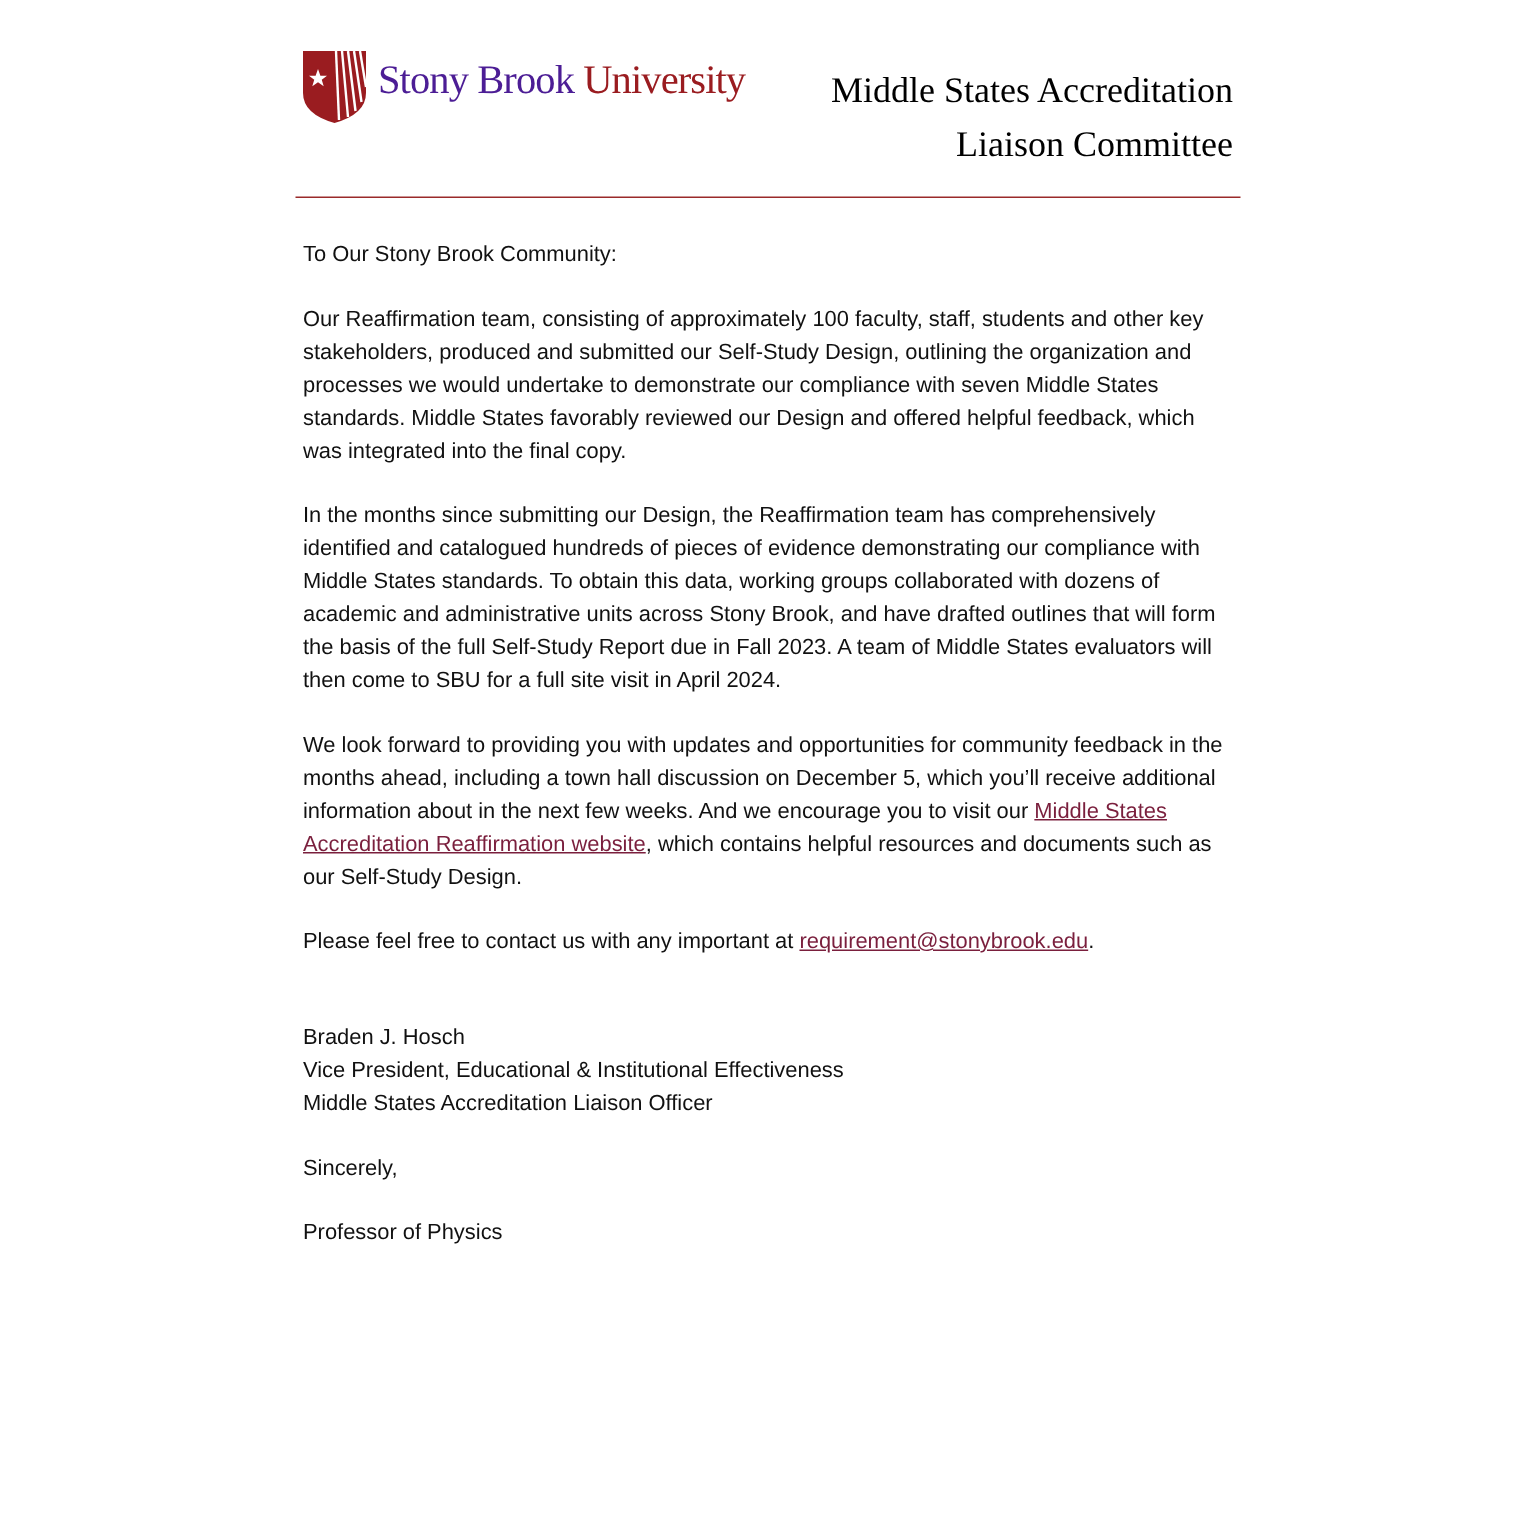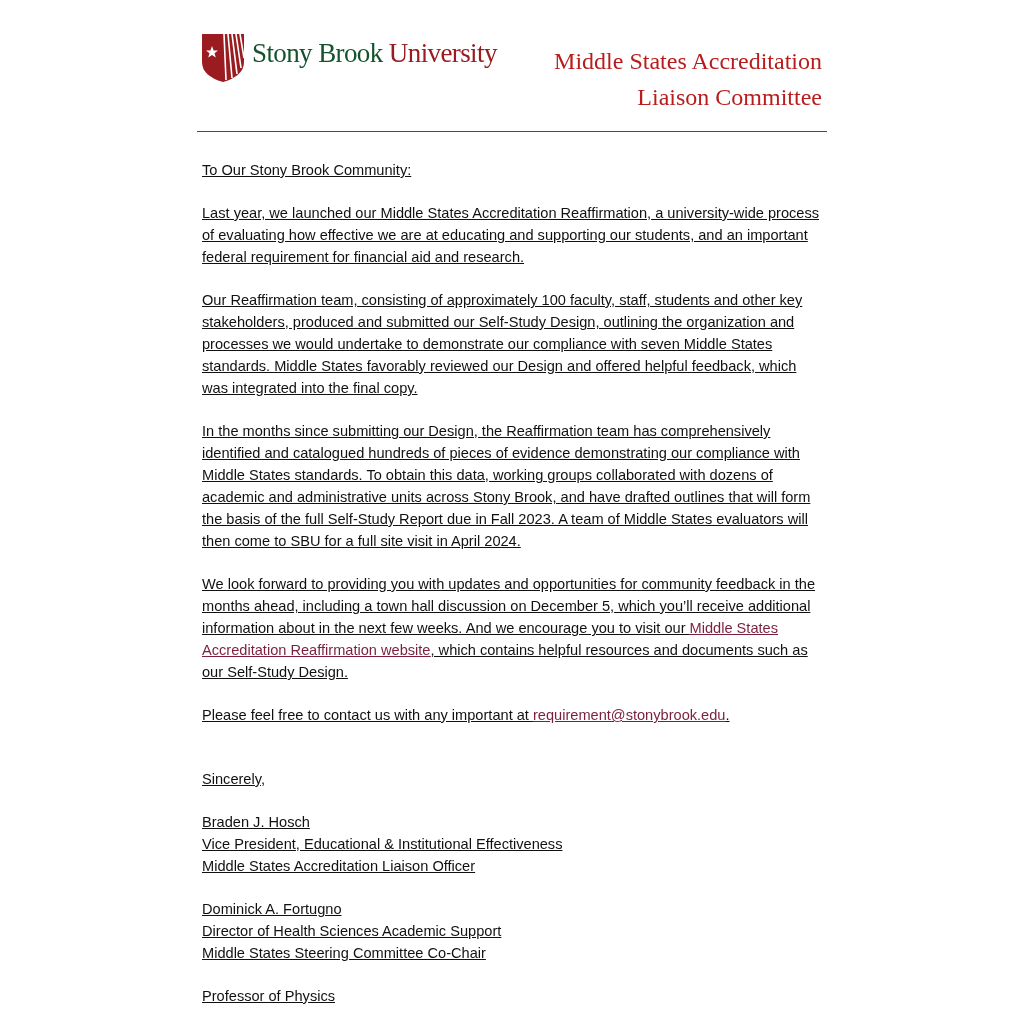--- a/index.html
+++ b/index.html
@@ -2,25 +2,25 @@
 <html><head>
 <meta charset="utf-8">
 <style>
   html, body { margin: 0; padding: 0; background: #ffffff; }
   body { width: 1024px; height: 1024px; overflow: hidden; position: relative; }
   .page { position: absolute; left: 197px; top: 0; width: 630px; }
   .header { position: relative; height: 131px; border-bottom: 1px solid #9a2a2a; }
   .logo { position: absolute; left: 5px; top: 32px; display: flex; align-items: center; }
   .shield { width: 42px; height: 50px; }
   .wordmark { margin-left: 8px; font-family: "Liberation Serif", serif; font-size: 27px; letter-spacing: -0.6px; line-height: 1; margin-top: -8px; }
-  .wordmark .dark { color: #14532d; font-family: Liberation Serif, serif; }
+  .wordmark .dark { color: #4c1d95; font-family: Liberation Serif, serif; }
   .wordmark .red { color: #9a1c20; }
-  .committee { position: absolute; right: 5px; top: 43px; text-align: right; font-family: "Liberation Serif", serif; font-size: 24px; color: #b91c1c; line-height: 36px; }
+  .committee { position: absolute; right: 5px; top: 43px; text-align: right; font-family: "Liberation Serif", serif; font-size: 24px; color: #000000; line-height: 36px; }
   .body { padding: 27px 5px 0 5px; font-family: "Liberation Sans", sans-serif; font-size: 14.6px; line-height: 22px; color: #111; }
-  .body p { margin: 0 0 21px 0; text-decoration: underline; }
+  .body p { margin: 0 0 21px 0; }
   a { color: #7a1f3d; text-decoration: underline; }
   .sig-line { display: block; }
 </style>
 </head>
 <body>
 
 <div class="page">
   <div class="header">
     <div class="logo">
       <svg class="shield" viewBox="0 0 42 50">
@@ -38,35 +38,29 @@
       </div>
     </div>
     <div class="committee">
       <div>Middle States Accreditation</div>
       <div>Liaison Committee</div>
     </div>
   </div>
 
   <div class="body">
     <p>To Our Stony Brook Community:</p>
-    <p>Last year, we launched our Middle States Accreditation Reaffirmation, a university-wide process of evaluating how effective we are at educating and supporting our students, and an important federal requirement for financial aid and research.</p>
     <p>Our Reaffirmation team, consisting of approximately 100 faculty, staff, students and other key stakeholders, produced and submitted our Self-Study Design, outlining the organization and processes we would undertake to demonstrate our compliance with seven Middle States standards. Middle States favorably reviewed our Design and offered helpful feedback, which was integrated into the final copy.</p>
     <p>In the months since submitting our Design, the Reaffirmation team has comprehensively identified and catalogued hundreds of pieces of evidence demonstrating our compliance with Middle States standards. To obtain this data, working groups collaborated with dozens of academic and administrative units across Stony Brook, and have drafted outlines that will form the basis of the full Self-Study Report due in Fall 2023. A team of Middle States evaluators will then come to SBU for a full site visit in April 2024.</p>
     <p><span>We look forward to providing you with updates and opportunities for community feedback in the months ahead, including a town hall discussion on December 5, which you’ll receive additional information about in the next few weeks. And we encourage you to visit our </span><a href="#">Middle States Accreditation Reaffirmation website</a><span>, which contains helpful resources and documents such as our Self-Study Design.</span></p>
     <p><span>Please feel free to contact us with any important at </span><a href="#">requirement@stonybrook.edu</a><span>.</span></p>
     <div style="height:21px"></div>
-    <p>Sincerely,</p>
-
     <p>
       <span class="sig-line">Braden J. Hosch</span>
       <span class="sig-line">Vice President, Educational &amp; Institutional Effectiveness</span>
       <span class="sig-line">Middle States Accreditation Liaison Officer</span>
     </p>
-    <p>
-      <span class="sig-line">Dominick A. Fortugno</span>
-      <span class="sig-line">Director of Health Sciences Academic Support</span>
-      <span class="sig-line">Middle States Steering Committee Co-Chair</span>
-    </p>
+
+    <p>Sincerely,</p>
     <p>
       <span class="sig-line">Professor of Physics</span>
     </p>
   </div>
 </div>
 
 </body></html>

